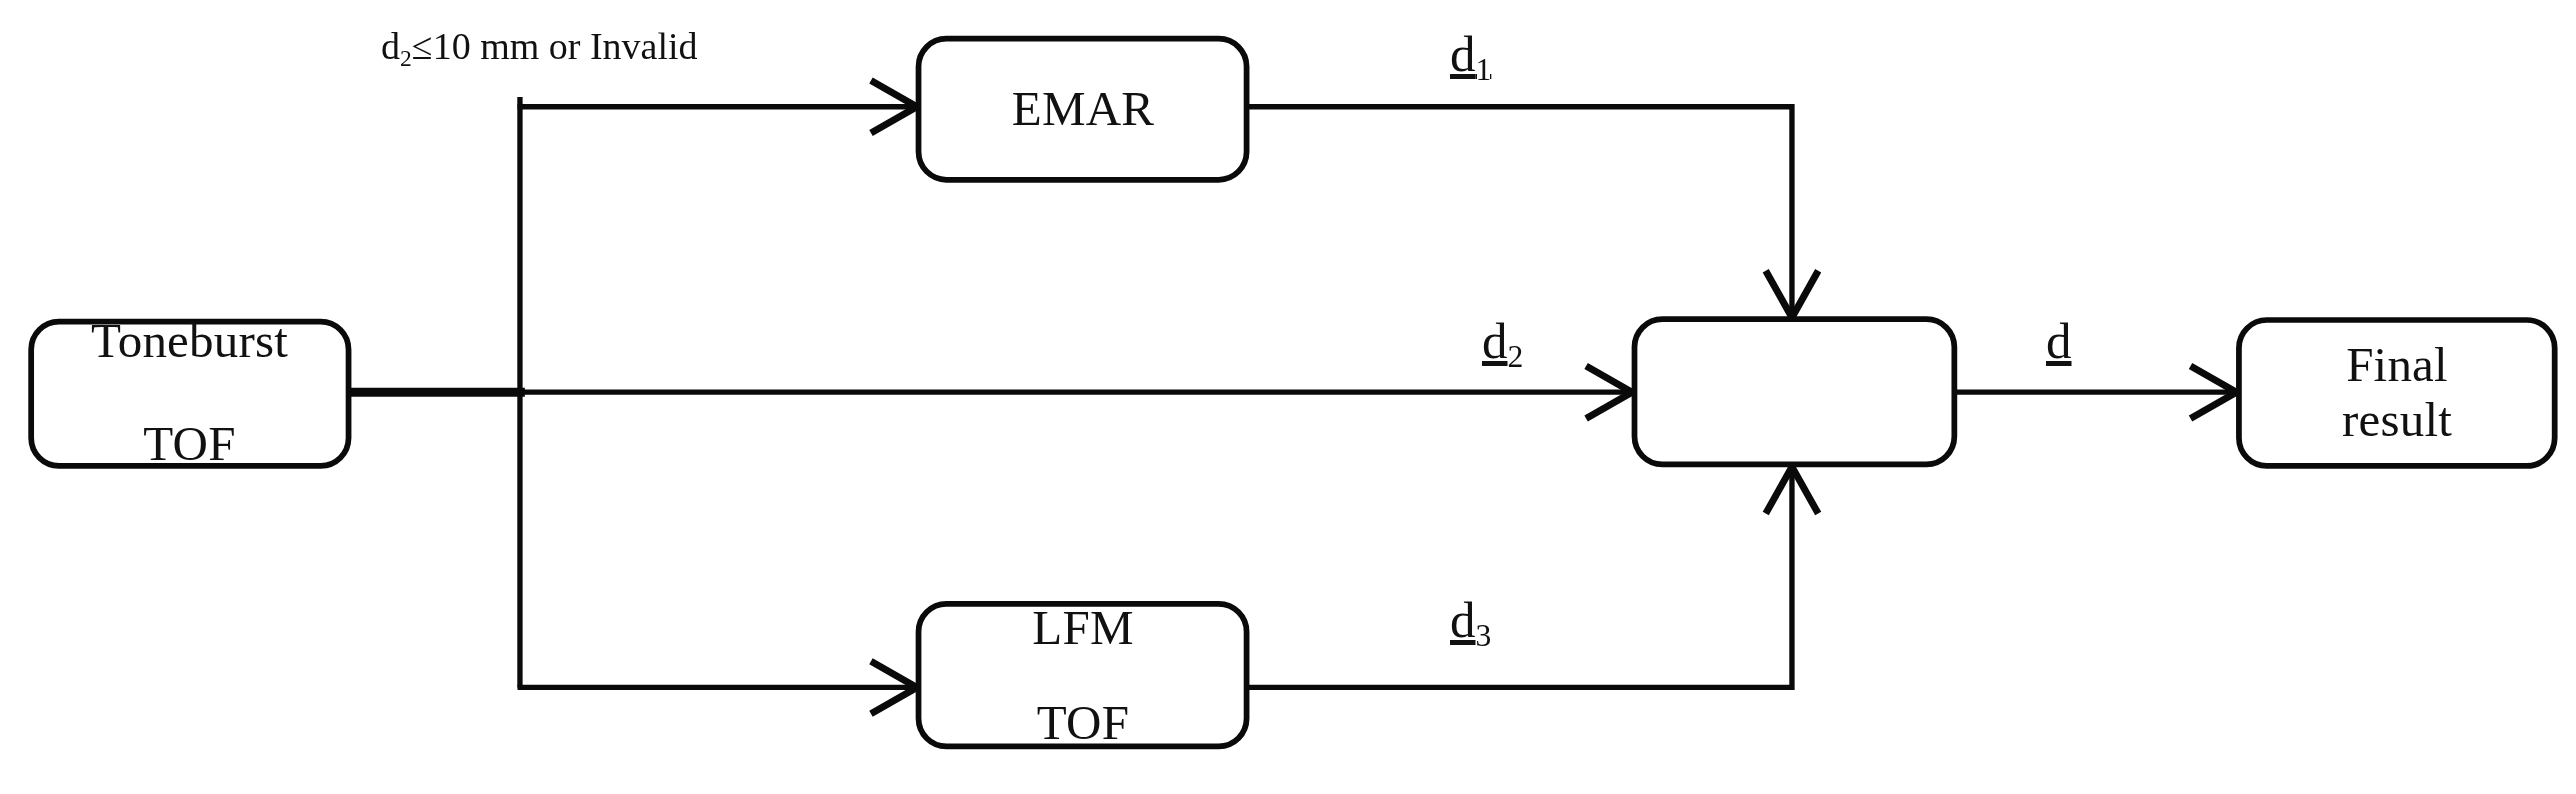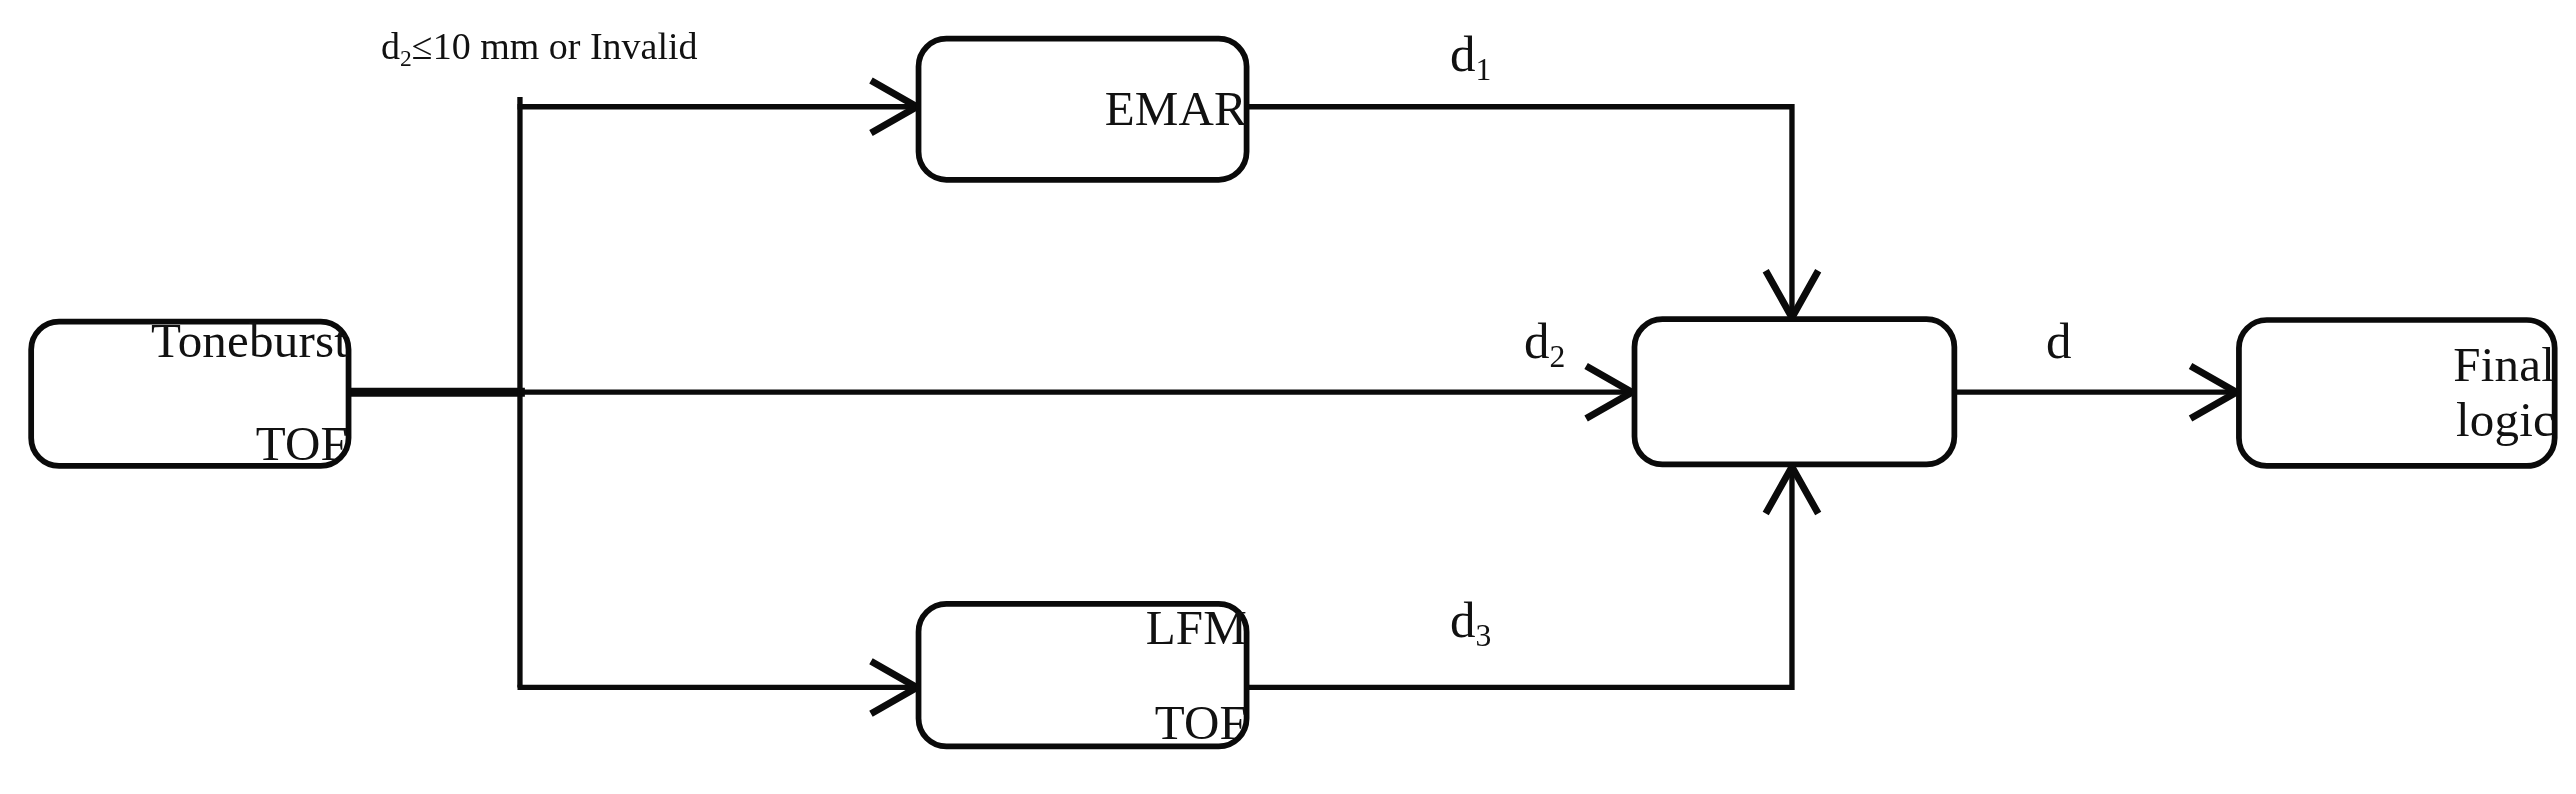--- a/index.html
+++ b/index.html
@@ -44,38 +44,39 @@
     fill: none;
     stroke: #0a0a0a;
     stroke-width: 8.5;
     stroke-linecap: butt;
     stroke-linejoin: miter;
   }
   .node-label {
     position: absolute;
     display: flex;
     flex-direction: column;
-    align-items: flex-end;
+    align-items: center;
     justify-content: center;
     text-align: center;
     color: #111111;
     font-family: "Liberation Serif", "DejaVu Serif", serif;
     font-size: 49px;
     line-height: 1.12;
     letter-spacing: 0.2px;
     pointer-events: none;
     white-space: nowrap;
   }
   .edge-label {
     position: absolute;
     color: #111111;
     font-family: "Liberation Serif", "DejaVu Serif", serif;
     font-size: 51px;
     line-height: 1;
     white-space: nowrap;
+    text-decoration: underline;
   }
   .edge-label sub {
     font-size: 0.62em;
     vertical-align: -0.30em;
     letter-spacing: 0;
   }
   .cond-label {
     position: absolute;
     color: #111111;
     font-family: "Liberation Serif", "DejaVu Serif", serif;
@@ -134,28 +135,28 @@
   </div>
 
   <div class="node-label" style="left:919px; top:604px; width:328px; height:143px;gap:40px;">
     <span>LFM</span>
     <span>TOF</span>
   </div>
 
 
   <div class="node-label" style="left:2239px; top:320px; width:316px; height:146px;">
     <span>Final</span>
-    <span>logic</span>
+    <span>result</span>
   </div>
 
   <div class="cond-label" style="left:381px; top:27px;"><span>d</span><sub>2</sub><span>≤10 mm or Invalid</span></div>
 
 
   <div class="edge-label" style="left:1450px; top:29px;"><span>d</span><sub>1</sub></div>
 
-  <div class="edge-label" style="left:1524px; top:316px;"><span>d</span><sub>2</sub></div>
+  <div class="edge-label" style="left:1482px; top:316px;"><span>d</span><sub>2</sub></div>
 
   <div class="edge-label" style="left:1450px; top:595px;"><span>d</span><sub>3</sub></div>
 
   <div class="edge-label" style="left:2046px; top:316px;"><span>d</span></div>
 
 </div>
 
 
 </body></html>

